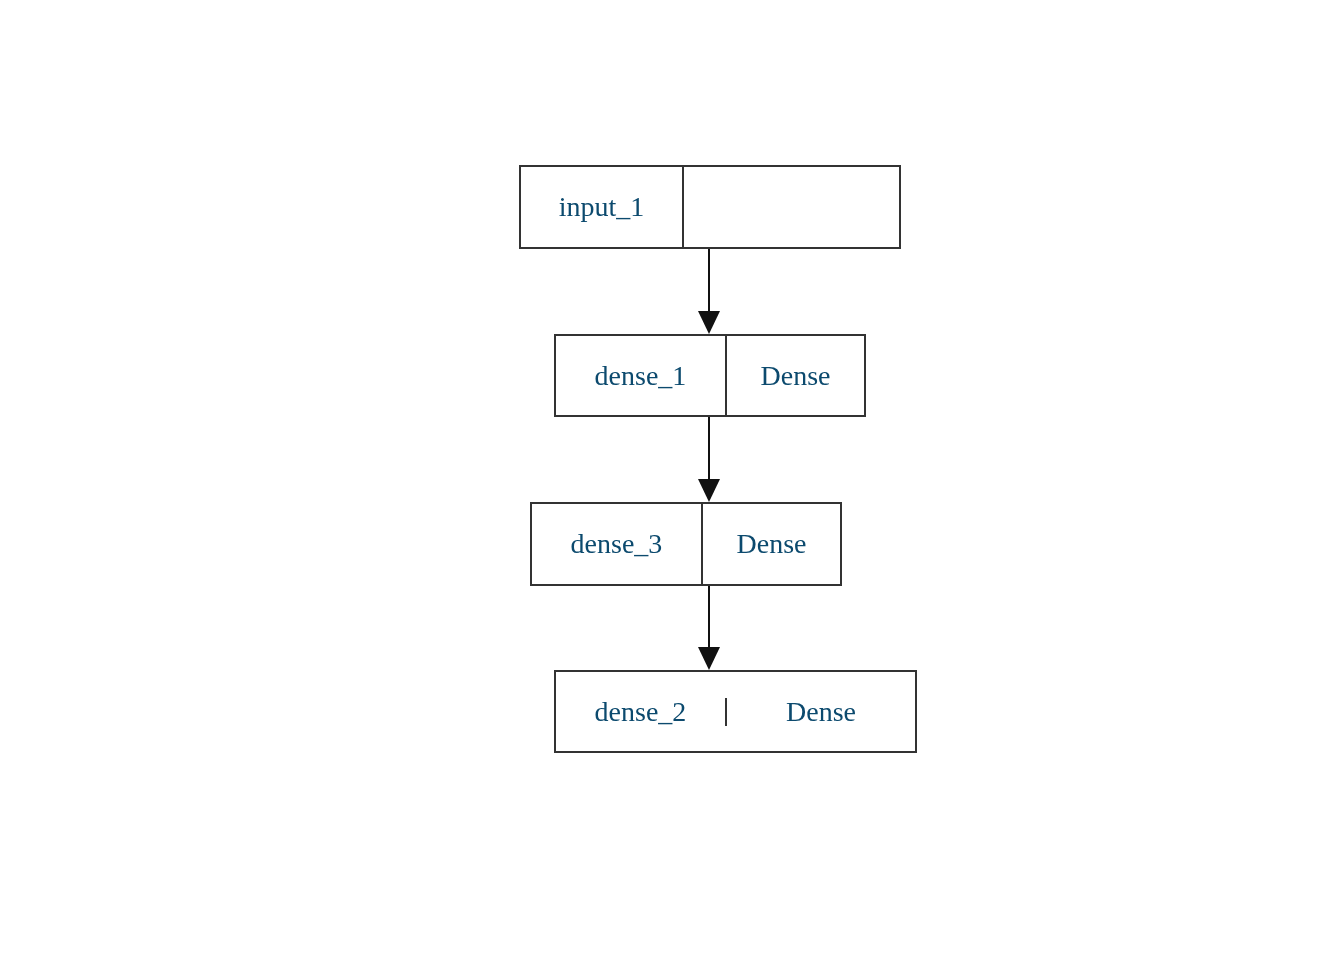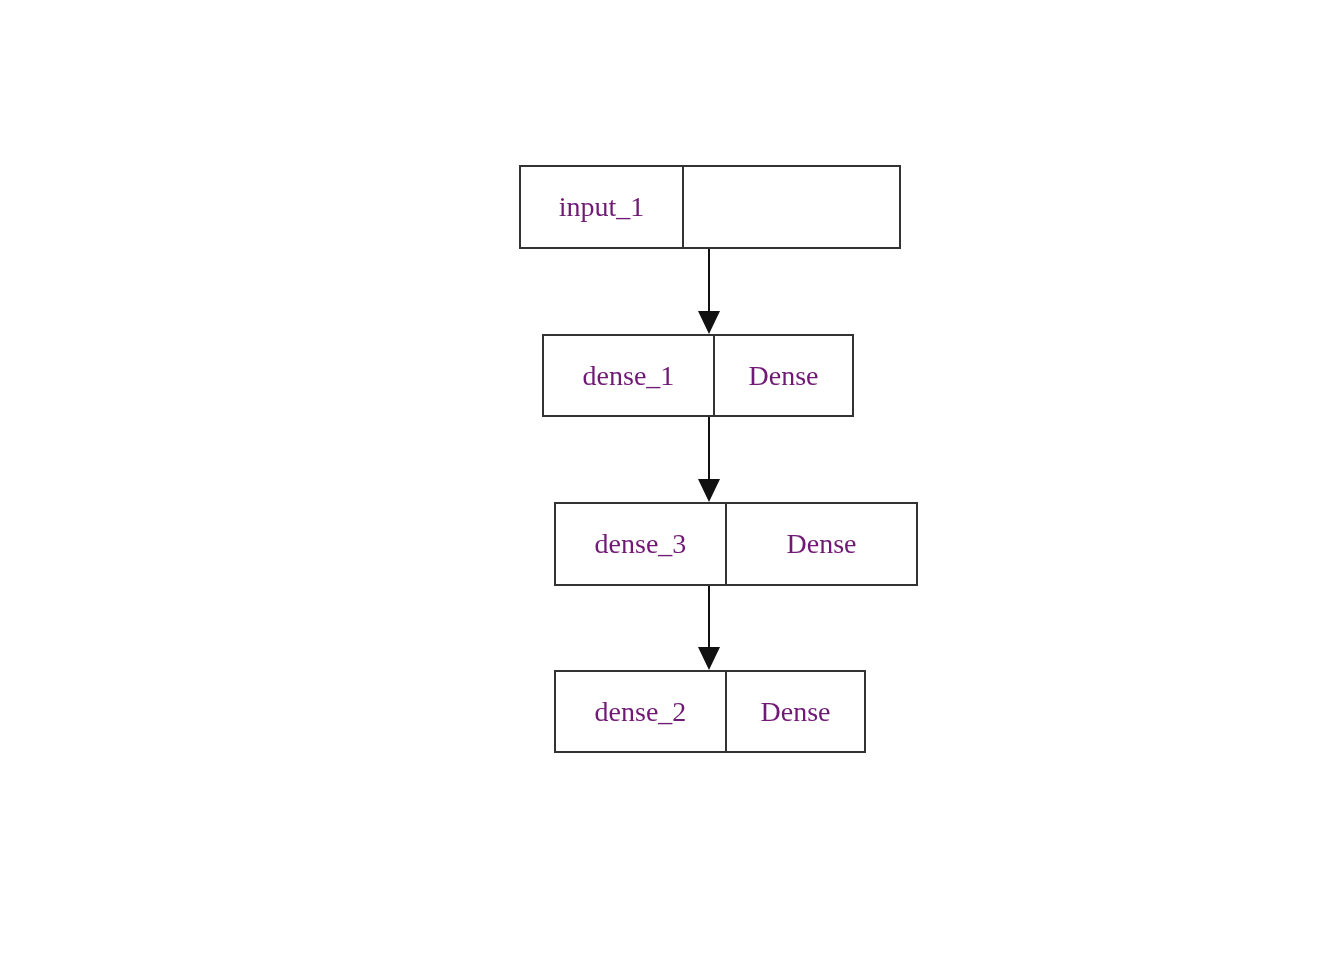--- a/index.html
+++ b/index.html
@@ -6,21 +6,21 @@
     margin: 0;
     padding: 0;
     background: #ffffff;
   }
   .canvas {
     position: relative;
     width: 1344px;
     height: 960px;
     background: #ffffff;
     font-family: "Liberation Serif", "DejaVu Serif", serif;
-    color: #701a75;
+    color: #0c4a6e;
     overflow: hidden;
   }
   .node {
     position: absolute;
     display: flex;
     border: 2px solid #333333;
     background: #ffffff;
     box-sizing: border-box;
   }
   .cell {
@@ -34,25 +34,25 @@
   }
   .cell.name {
     border-right: 2px solid #333333;
   }
   .cell.type {
     flex: 1;
   }
   
   .node-0 { left: 519px; top: 165px; width: 382px; height: 84px; }
   .node-0 .name { width: 163px; }
-  .node-1 { left: 542px; top: 334px; width: 312px; height: 83px; }
+  .node-1 { left: 554px; top: 334px; width: 312px; height: 83px; }
   .node-1 .name { width: 171px; }
-  .node-2 { left: 554px; top: 502px; width: 364px; height: 84px; }
+  .node-2 { left: 530px; top: 502px; width: 312px; height: 84px; }
   .node-2 .name { width: 171px; }
-  .node-3 { left: 554px; top: 670px; width: 312px; height: 83px; }
+  .node-3 { left: 554px; top: 670px; width: 363px; height: 83px; align-items: center; }
   .node-3 .name { width: 171px; }
   
   .edge-line {
     position: absolute;
     width: 2px;
     background: #111111;
   }
   .edge-head {
     position: absolute;
     width: 0;

